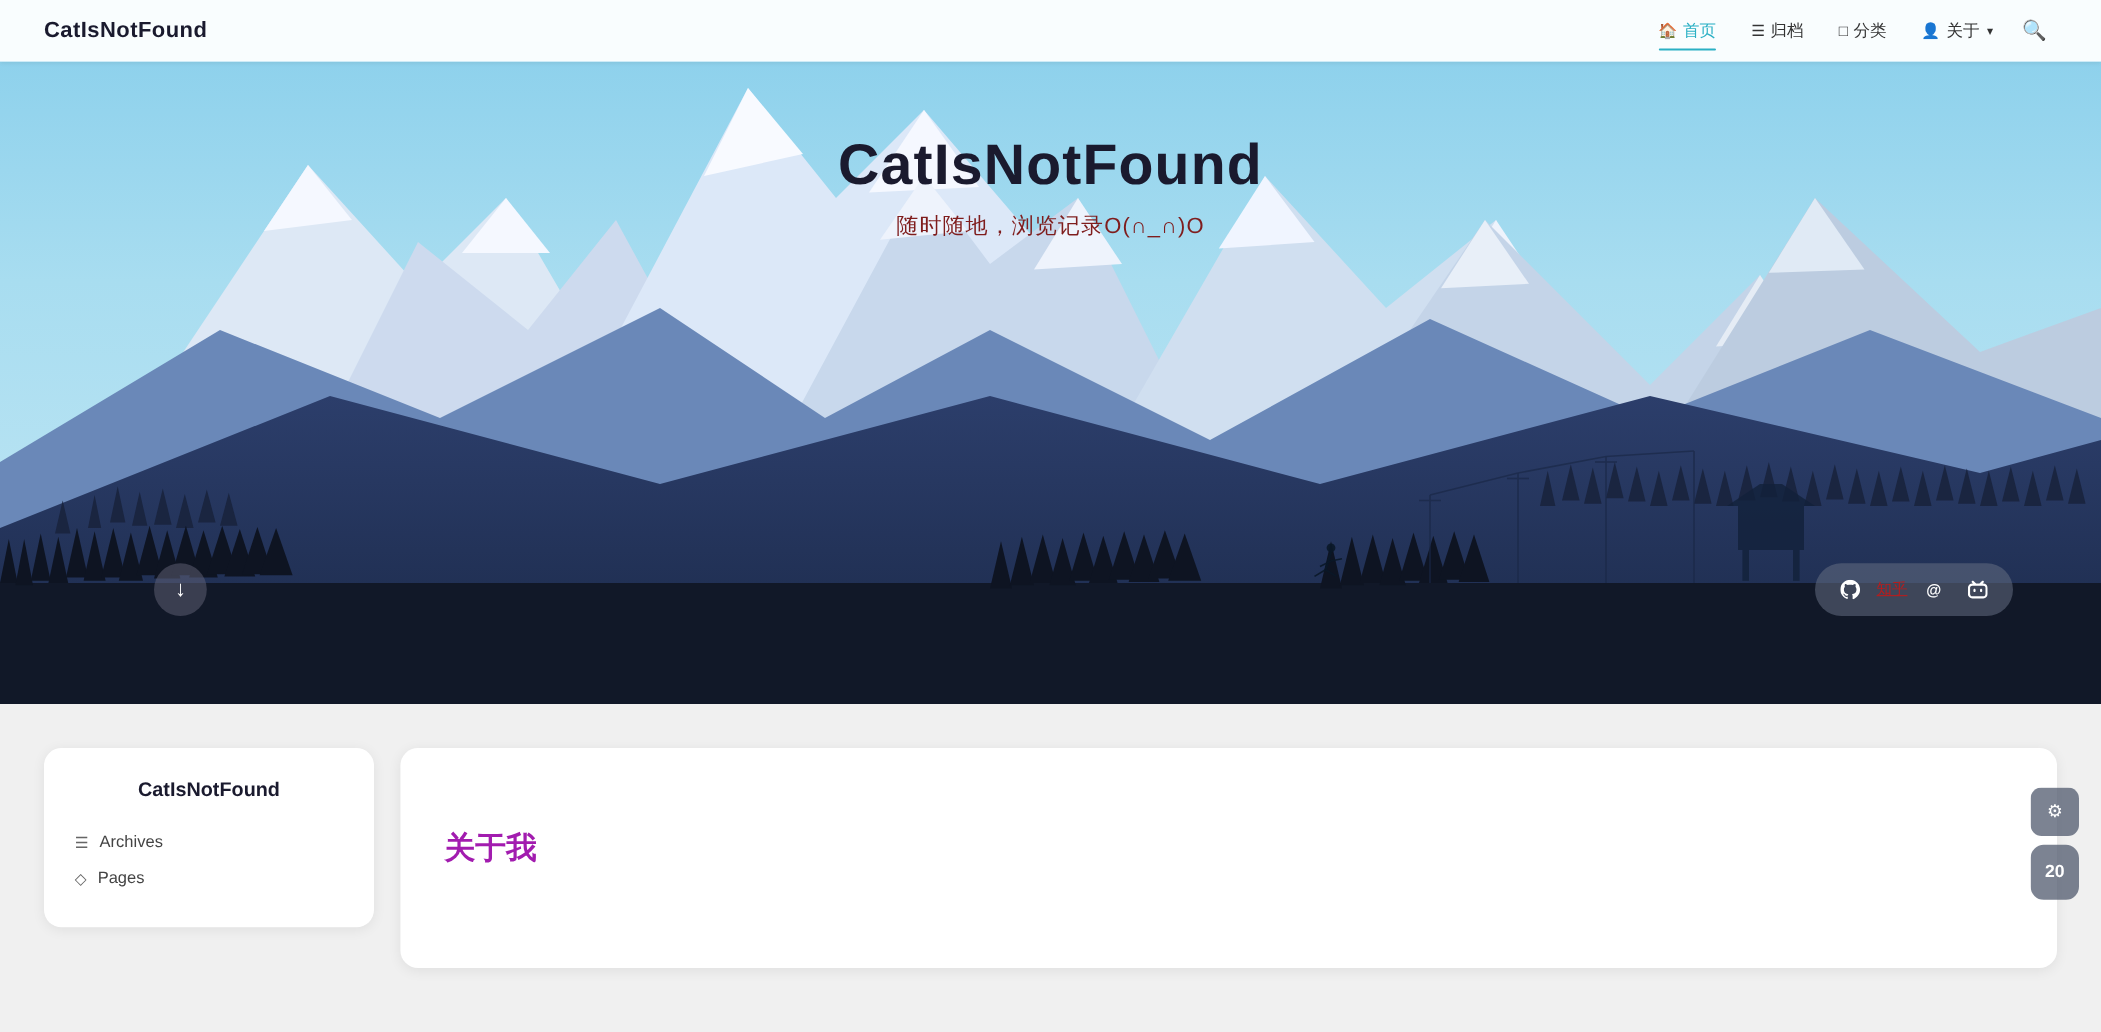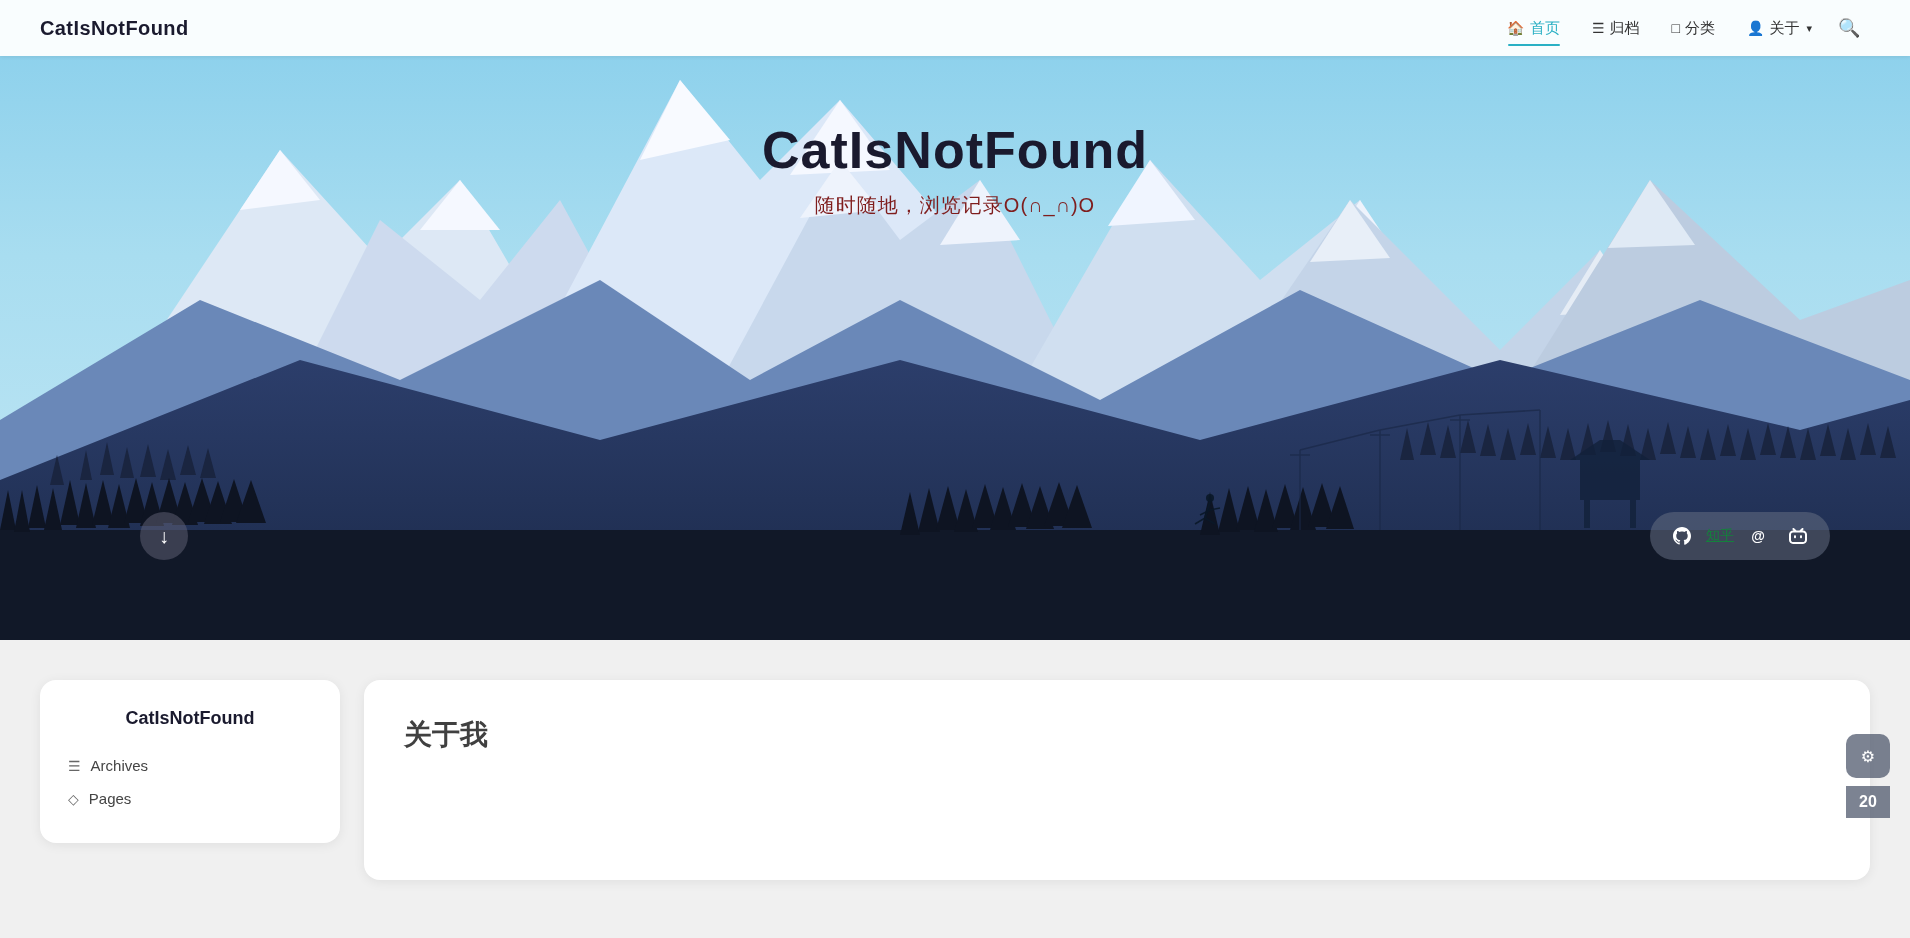--- a/index.html
+++ b/index.html
@@ -155,21 +155,21 @@
       height: 32px;
       border-radius: 50%;
       display: flex;
       align-items: center;
       justify-content: center;
       cursor: pointer;
       color: #fff;
       font-size: 16px;
     }
     .social-label {
-      color: #15803d;
+      color: #b91c1c;
       font-size: 14px;
       font-weight: 500;
       text-decoration: underline;
     }
 
     
     .content-area {
       background: #f0f0f0;
       padding: 40px 40px 60px;
       display: flex;
@@ -211,22 +211,23 @@
     .main-content {
       flex: 1;
       background: #fff;
       border-radius: 16px;
       padding: 36px 40px;
       box-shadow: 0 2px 12px rgba(0,0,0,0.07);
     }
     .about-title {
       font-size: 28px;
       font-weight: 700;
-      color: #404040;
+      color: #a21caf;
       margin-bottom: 20px;
+      margin-top: 36px;
     }
     .about-text {
       font-size: 15px;
       line-height: 1.8;
       color: #444;
     }
 
     
     .fab-area {
       position: fixed;
@@ -244,22 +245,22 @@
       background: rgba(80,90,110,0.75);
       display: flex;
       align-items: center;
       justify-content: center;
       cursor: pointer;
       color: #fff;
       font-size: 16px;
     }
     .fab-count {
       width: 44px;
-      height: 32px;
-      border-radius: 0;
+      height: 50px;
+      border-radius: 12px;
       background: rgba(80,90,110,0.75);
       display: flex;
       align-items: center;
       justify-content: center;
       color: #fff;
       font-size: 16px;
       font-weight: 600;
     }
   </style>
 </head>

